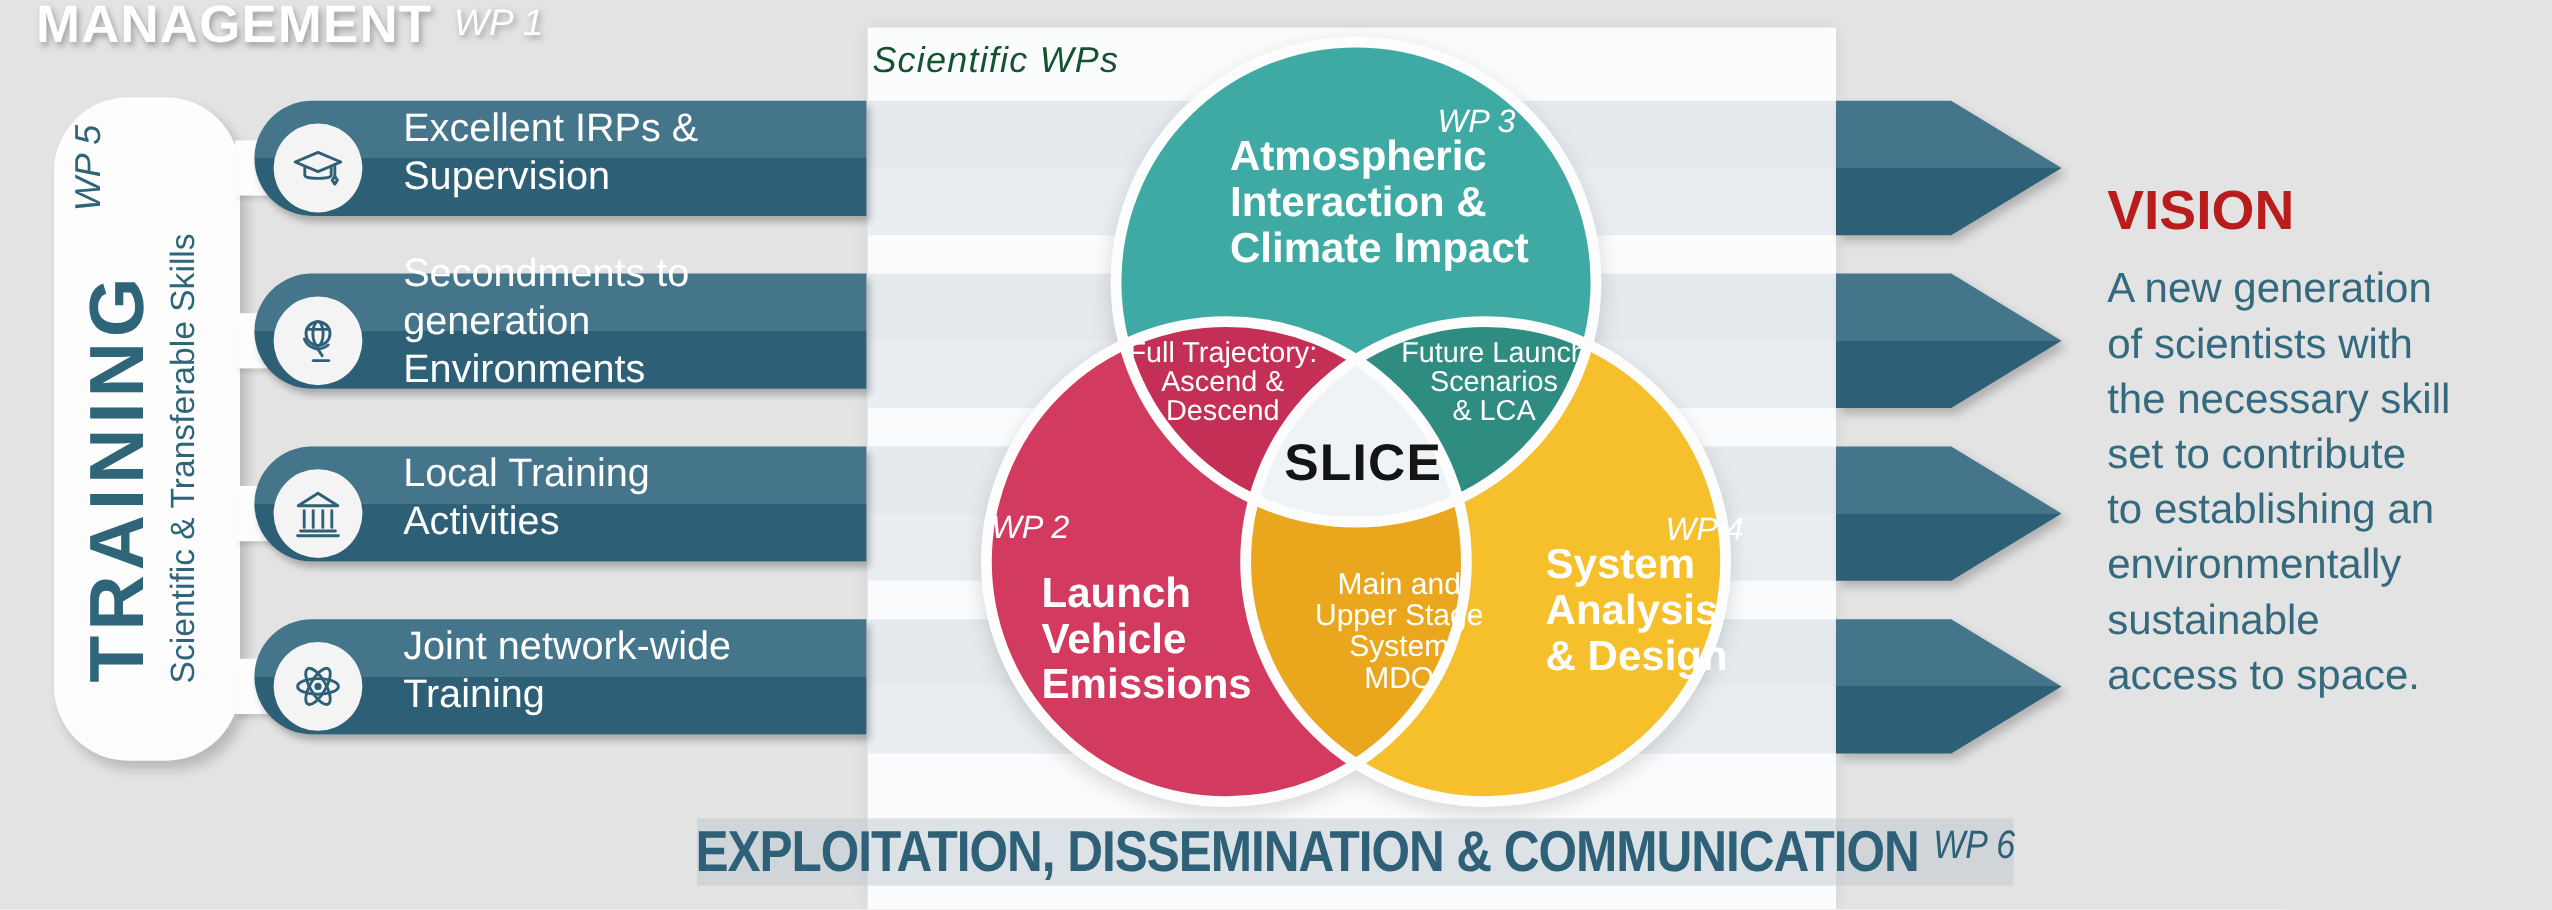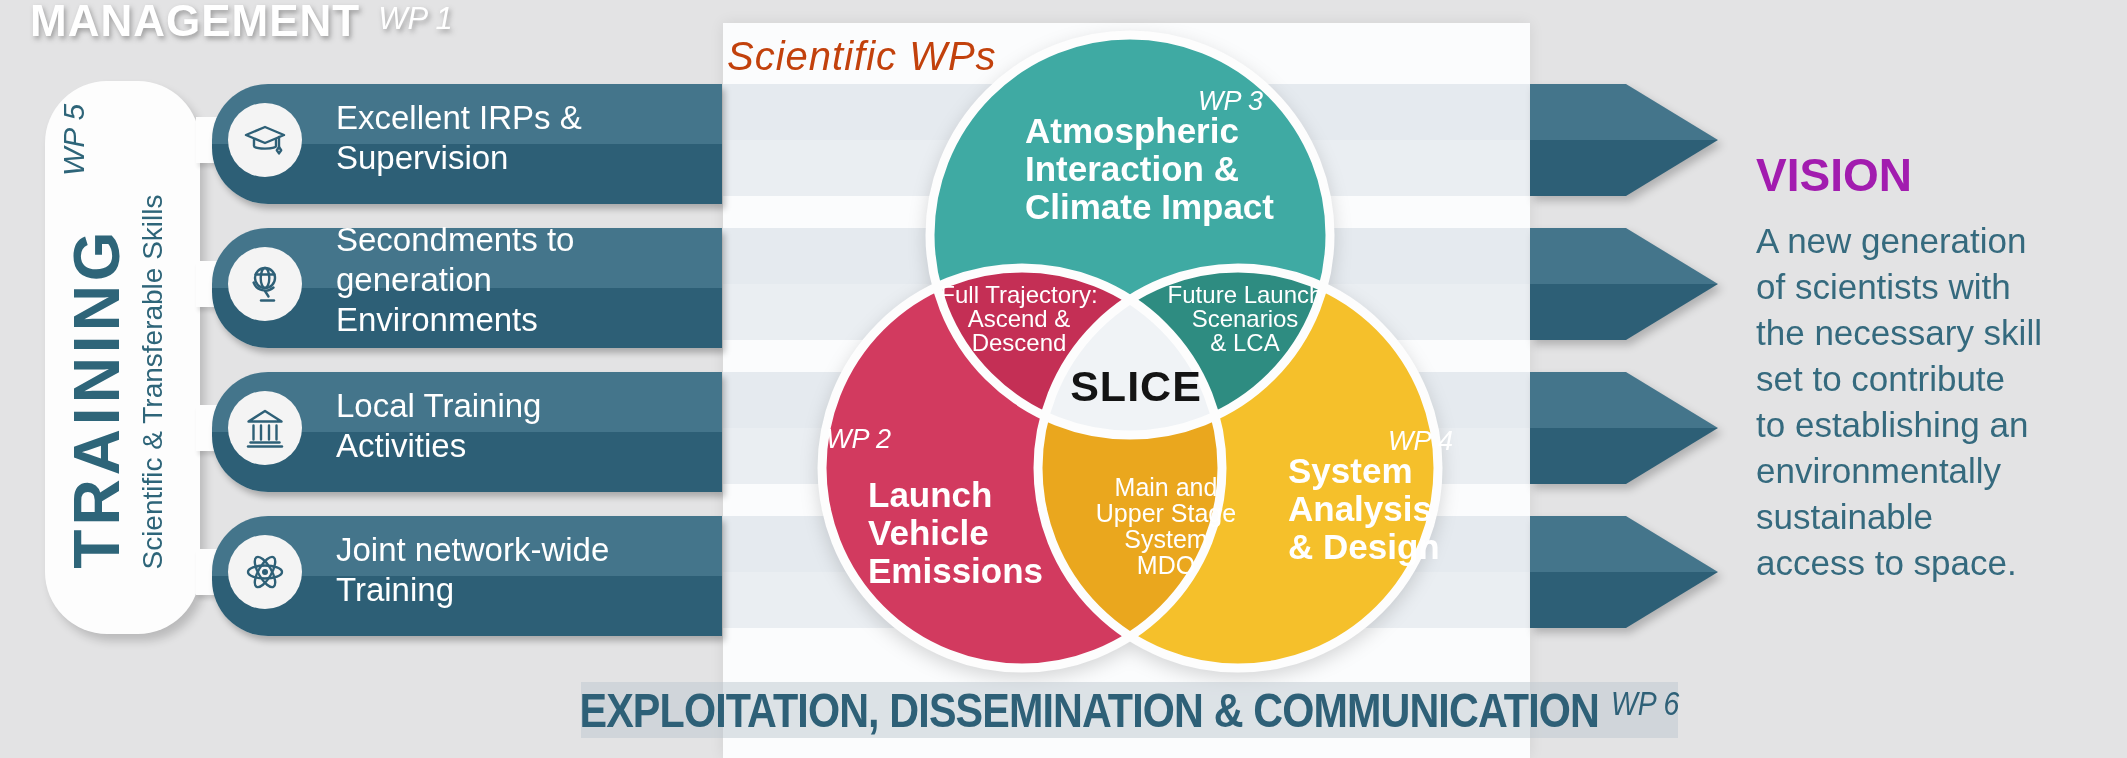--- a/index.html
+++ b/index.html
@@ -11,63 +11,63 @@
   .mgmt{position:absolute; left:30px; top:-4px; display:flex; align-items:flex-start; color:#fff;}
   .mgmt-title{font-size:44px; font-weight:800; letter-spacing:1px;
     text-shadow:2px 3px 5px rgba(90,90,90,.5);}
   .mgmt-wp{font-size:31px; font-style:italic; margin-left:18px; padding-top:5px;
     text-shadow:2px 3px 5px rgba(90,90,90,.5);}
   
   .panel{position:absolute; left:723px; top:23px; width:807px; height:735px;
     background:#fbfcfd; box-shadow:0 0 14px rgba(0,0,0,.08);}
   .stripe{position:absolute; left:0; right:0; height:112px;
     background:linear-gradient(180deg,#e5eaef 0%,#e5eaef 50%,#eaeef2 50%,#eaeef2 100%);}
-  .sci-label{position:absolute; left:727px; top:34px; font-size:40px; font-style:italic;
-    color:#c2410c; letter-spacing:1px;}
+  .sci-label{position:absolute; left:727px; top:34px; font-size:30px; font-style:italic;
+    color:#14532d; letter-spacing:1px;}
   
   .venn{position:absolute; left:800px; top:20px;
     filter:drop-shadow(0 6px 9px rgba(0,0,0,.15));}
   .vtx{position:absolute; color:#fff; white-space:pre-line;}
   .v-wp{font-style:italic; font-size:27px;}
   .v-main{font-size:35px; line-height:38px; font-weight:700;}
   .v-lens{font-size:24px; line-height:24px; text-align:center; transform:translateX(-50%); width:max-content;}
   .v-lens-b{font-size:25px; line-height:26px; text-align:center; transform:translateX(-50%); width:max-content;}
   .v-slice{font-size:43px; font-weight:800; color:#141414; letter-spacing:1px;
     transform:translateX(-50%); width:max-content;}
   
   .train-rect{position:absolute; left:45px; top:81px; width:155px; height:553px;
     background:#fdfdfd; border-radius:62px; box-shadow:5px 7px 10px rgba(0,0,0,.18);}
   .rot{position:absolute; transform:translate(-50%,-50%) rotate(-90deg); white-space:nowrap; color:#2e6579;}
   .train-title{font-size:64px; font-weight:700; letter-spacing:4px;}
   .train-wp{font-size:30px; font-style:italic;}
   .train-sub{font-size:28px;}
   .stub{position:absolute; width:48px; height:46px; background:#fdfdfd;
     box-shadow:2px 4px 4px rgba(0,0,0,.12);}
-  .pill{position:absolute; left:212px; width:510px; height:120px;
+  .pill{position:absolute; left:212px; width:510px; height:96px;
     border-radius:56px 0 0 56px;
     background:linear-gradient(180deg,#44758b 0%,#44758b 50%,#2d5f76 50%,#2d5f76 100%);
     box-shadow:3px 5px 6px rgba(0,0,0,.25);}
   .pill-label{position:absolute; left:124px; top:50%; transform:translateY(-57%);
     color:#fff; font-size:33px; line-height:40px; white-space:pre-line;}
   .icon-circle{position:absolute; left:228px; width:74px; height:74px; border-radius:50%;
     background:#f4f4f4; display:flex; align-items:center; justify-content:center;}
   .icon-circle svg{width:48px; height:48px;}
   .ic{stroke:#2e6077; stroke-width:2.4; fill:none; stroke-linecap:round; stroke-linejoin:round;}
   
   .arrows{position:absolute; left:1530px; top:70px;
     filter:drop-shadow(4px 5px 4px rgba(0,0,0,.22));}
   
   .banner{position:absolute; left:581px; top:682px; width:1097px; height:56px;
     background:rgba(189,199,208,.5); display:flex; align-items:center; justify-content:center;}
   .banner-inner{transform:scaleX(.86); white-space:nowrap; display:flex; align-items:flex-start;}
   .banner-title{font-size:48px; font-weight:700; color:#2e6077; letter-spacing:-1px;}
   .banner-wp{font-size:33px; font-style:italic; color:#2e6077; margin-left:14px; padding-top:2px;}
   
   .vision{position:absolute; left:1756px; top:148px; width:350px; color:#356a7e;}
-  .vision-title{font-size:46px; font-weight:700; color:#a21caf; margin-bottom:16px;}
+  .vision-title{font-size:46px; font-weight:700; color:#b91c1c; margin-bottom:16px;}
   .vision-body{font-size:35px; line-height:46px; white-space:pre-line;}
 </style>
 </head>
 <body>
 
 <div class="stage">
 
   <div class="mgmt">
     <span class="mgmt-title">MANAGEMENT</span>
     <span class="mgmt-wp">WP 1</span>

